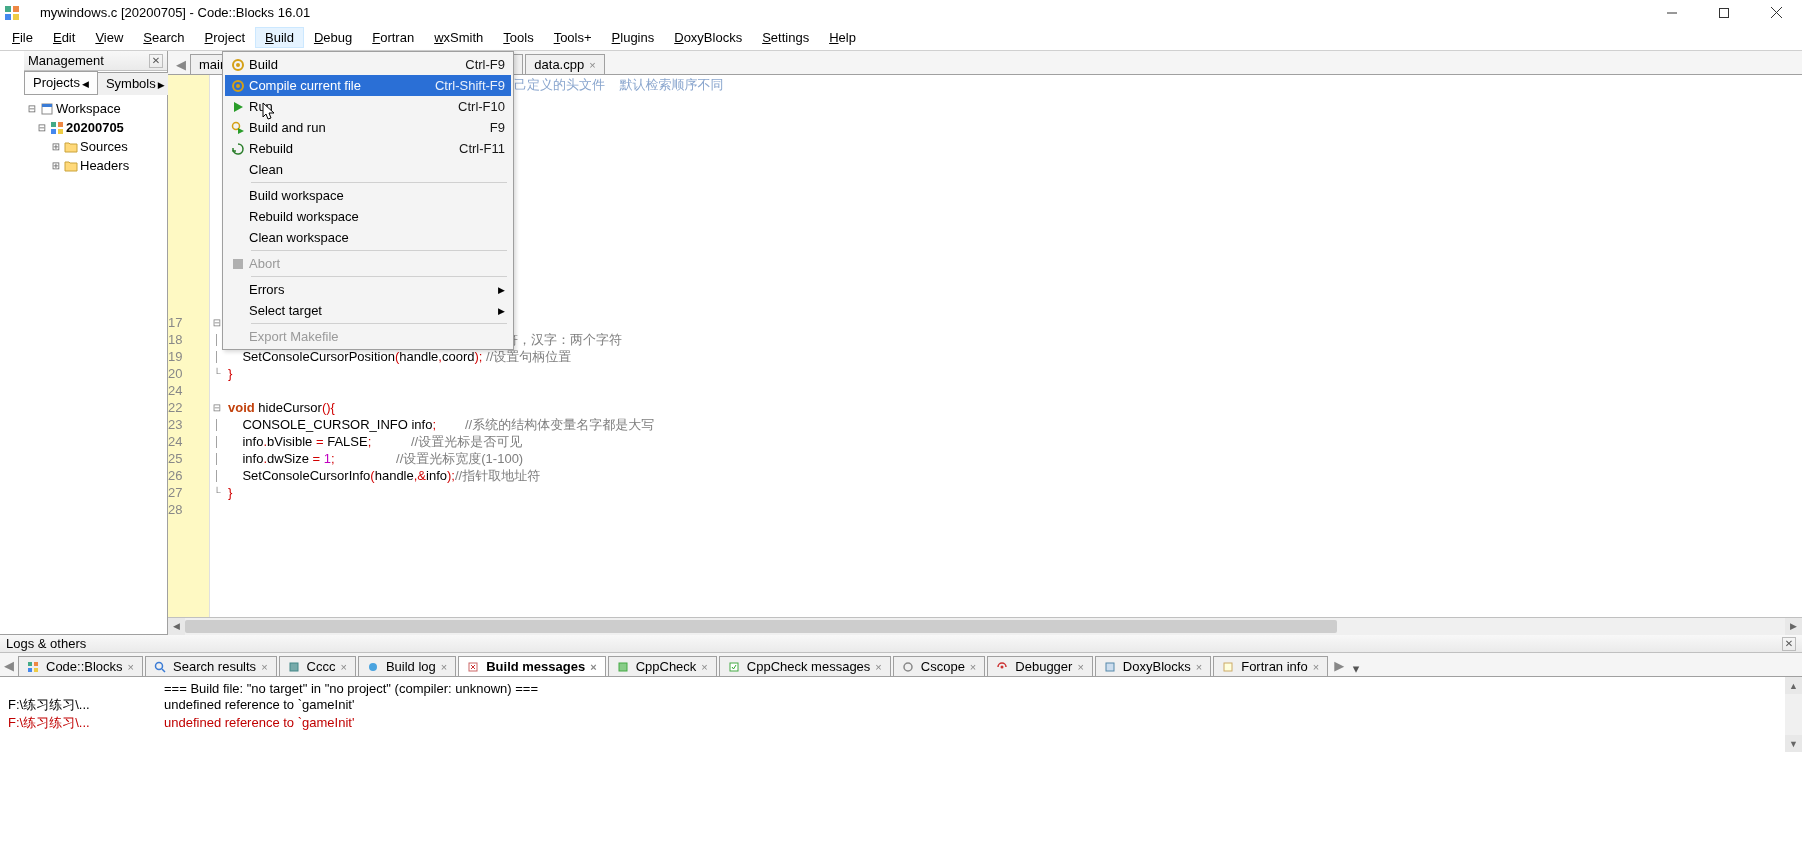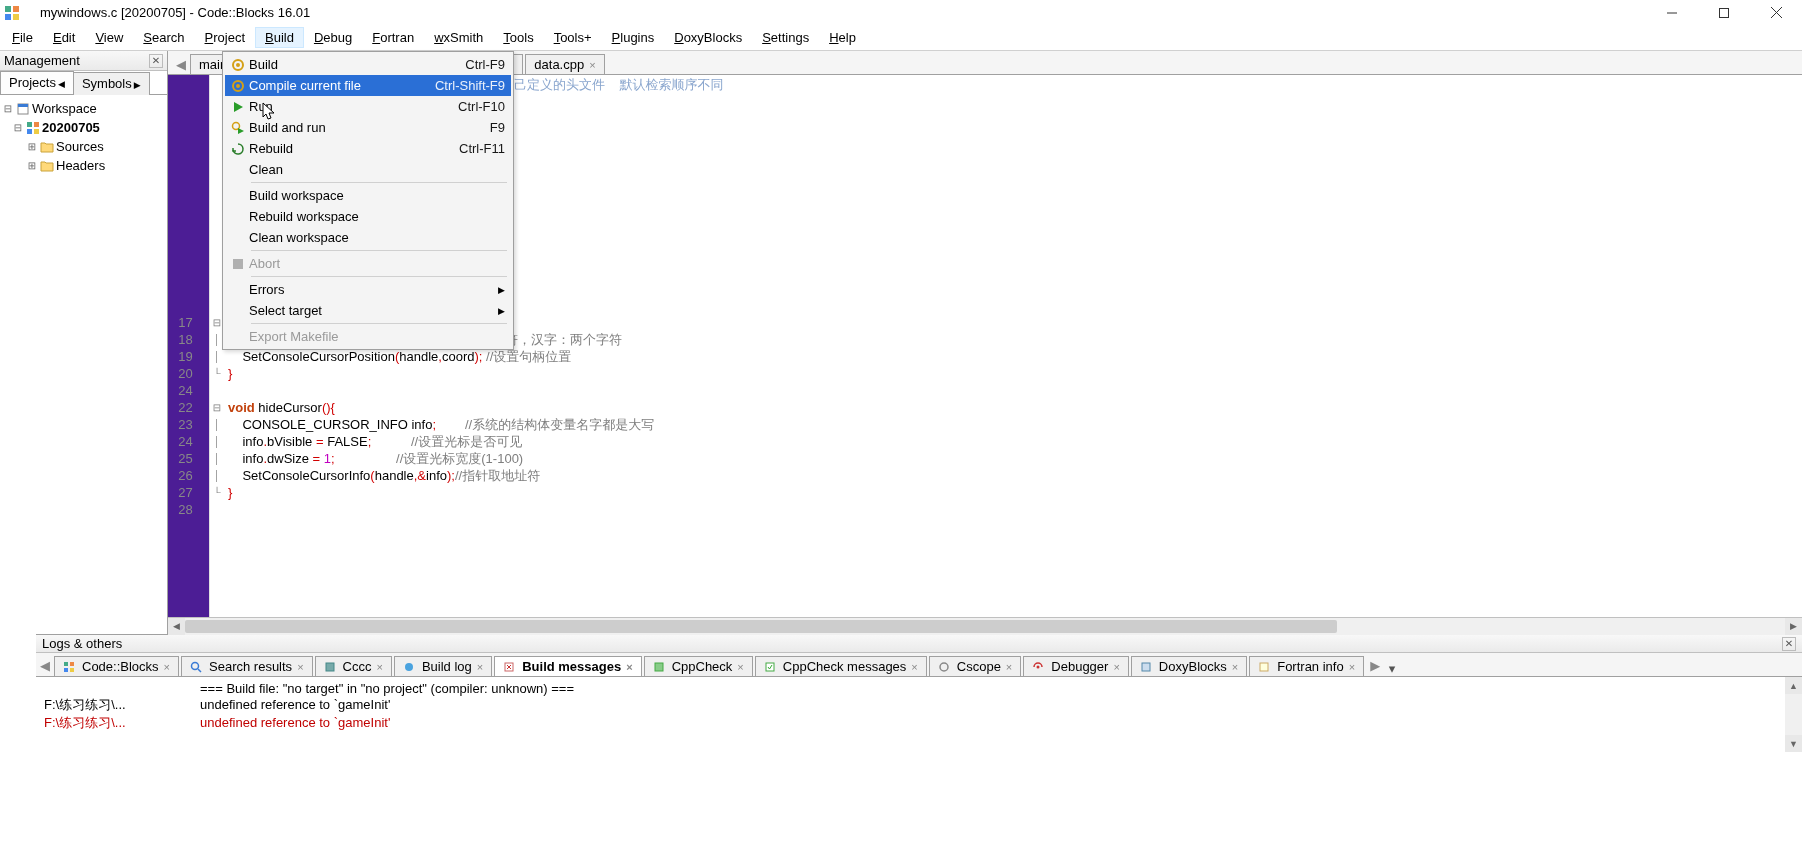--- a/index.html
+++ b/index.html
@@ -11,21 +11,21 @@
 .winbtns { display: flex; gap: 24px; align-items: center; padding-right: 8px; }
 .winbtn { width: 28px; height: 18px; display: flex; align-items: center; justify-content: center; color: #333; }
 
 .menubar { height: 26px; display: flex; align-items: center; padding: 0 2px; border-bottom: 1px solid #d0d0d0; background: #fff; }
 .menubar .menuitem { padding: 3px 10px; cursor: default; }
 .menubar .menuitem.open { background: #e5f3ff; border: 1px solid #cce8ff; padding: 2px 9px; }
 .menubar .menuitem .ul { text-decoration: underline; }
 
 .mainrow { display: flex; height: 583px; }
 
-.mgmt { width: 168px; border-right: 1px solid #a0a0a0; background: #fff; display: flex; flex-direction: column; }
+.mgmt { width: 168px; border-right: 1px solid #a0a0a0; background: #fff; display: flex; flex-direction: column; padding-left: 24px; }
 .mgmt-title { background: linear-gradient(#f8f8f8,#eaeaea); border-bottom: 1px solid #c0c0c0; padding: 2px 4px; display: flex; align-items: center; justify-content: space-between; height: 20px; }
 .mgmt-title .x { width:14px; height:14px; display:flex; align-items:center; justify-content:center; font-size:10px; color:#555; border:1px solid #bbb; }
 .mgmt-tabs { display: flex; border-bottom: 1px solid #a0a0a0; height: 24px; }
 .mgmt-tab { padding: 3px 8px; border: 1px solid #a0a0a0; border-bottom: none; margin-right: -1px; background: #fdfdfd; position: relative; }
 .mgmt-tab.inactive { background: #f0f0f0; top: 1px; }
 .mgmt-tab .arr { margin-left: 2px; font-size: 9px; }
 .tree { padding: 4px 2px; }
 .tree-row { display: flex; align-items: center; height: 19px; white-space: nowrap; }
 .tree-toggle { width: 12px; text-align: center; color: #666; font-size: 10px; }
 .tree-icon { width: 18px; display: inline-flex; justify-content: center; }
@@ -34,21 +34,21 @@
 .indent2 { padding-left: 24px; }
 
 .editorarea { flex: 1; display: flex; flex-direction: column; background: #fff; position: relative; }
 .tabs { height: 24px; display: flex; align-items: flex-end; border-bottom: 1px solid #a0a0a0; background: #f5f5f5; padding-left: 4px; }
 .tabs .tab-scroll { width: 18px; height: 20px; display:flex; align-items:center; justify-content:center; color:#888; }
 .tabs .tab { padding: 2px 8px; border: 1px solid #a0a0a0; border-bottom: none; background: #f0f0f0; display: flex; align-items: center; gap: 5px; margin-right: 2px; }
 .tabs .tab.active { background: #fff; font-weight: bold; }
 .tabs .tab .tab-x { color: #888; font-size: 11px; }
 
 .code { flex: 1; display: flex; font-family: Consolas, "Courier New", monospace; font-size: 14px; line-height: 17px; overflow: hidden; position: relative; }
-.gutter { width: 42px; text-align: center; color: #888; padding: 1px 6px 0 0; background: #4c1d95; border-right: 1px solid #e0e0e0; }
+.gutter { width: 42px; text-align: left; color: #888; padding: 1px 6px 0 0; background: #fef9c3; border-right: 1px solid #e0e0e0; }
 .fold { width: 14px; background: #fff; padding-top: 1px; }
 .fold div { height: 17px; text-align: center; color: #808080; font-size: 10px; }
 .codelines { flex: 1; padding: 1px 0 0 4px; white-space: pre; color: #000; }
 .codelines .kw { color: #c2410c; font-weight: bold; }
 .codelines .num { color: #c000c0; }
 .codelines .op { color: #d00000; }
 .codelines .cm { color: #7e7e7e; }
 .codelines .cm2 { color: #8aa6ce; }
 .scrollh { height: 17px; border-top: 1px solid #c0c0c0; display:flex; align-items:center; background:#f0f0f0; }
 .scrollh .sb-btn { width:17px; height:17px; display:flex; align-items:center; justify-content:center; background:#e8e8e8; color:#666; font-size:9px; }
@@ -58,21 +58,21 @@
 .dropdown { position: absolute; left: 222px; top: 51px; width: 292px; background: #f4f4f4; border: 1px solid #9f9f9f; box-shadow: 2px 2px 4px rgba(0,0,0,0.15); z-index: 100; padding: 2px; }
 .dd-item { display: flex; align-items: center; height: 21px; padding: 0 6px 0 2px; }
 .dd-item.sel { background: #2a6fd6; color: #fff; }
 .dd-item.disabled { color: #9a9a9a; }
 .dd-icon { width: 22px; display: inline-flex; justify-content: center; }
 .dd-label { flex: 1; }
 .dd-short { color: inherit; opacity: 0.9; }
 .dd-arrow { font-size: 9px; }
 .dd-sep { height: 1px; background: #d0d0d0; margin: 2px 4px 2px 26px; }
 
-.logs { border-top: 1px solid #a0a0a0; margin-left: 36px; }
+.logs { border-top: 1px solid #a0a0a0; }
 .logs-title { background: linear-gradient(#f8f8f8,#eaeaea); padding: 2px 6px; height: 18px; display:flex; align-items:center; justify-content:space-between; border-bottom:1px solid #c0c0c0; }
 .logs-title .x { width:14px; height:14px; display:flex; align-items:center; justify-content:center; font-size:10px; color:#555; border:1px solid #bbb; }
 .logs-tabs { height: 24px; display: flex; align-items: flex-end; border-bottom: 1px solid #a0a0a0; background: #f5f5f5; }
 .logs-tabs .tab-scroll { width: 18px; height: 22px; display:flex; align-items:center; justify-content:center; color:#888; }
 .logs-tabs .ltab { padding: 2px 8px; border: 1px solid #a0a0a0; border-bottom: none; background: #f0f0f0; display:flex; align-items:center; gap:5px; margin-right:2px; white-space:nowrap; }
 .logs-tabs .ltab.active { background: #fff; font-weight: bold; }
 .logs-tabs .ltab-x { color:#888; font-size:11px; }
 .logs-tabs .ltab-icon { width:14px; display:inline-flex; }
 .logs-tabs .more { width:16px; display:flex; align-items:center; justify-content:center; color:#555; }
 .log-body { font-family: "Courier New", monospace; font-size: 13px; padding: 4px 8px; height: 75px; position: relative; background:#fff; }

